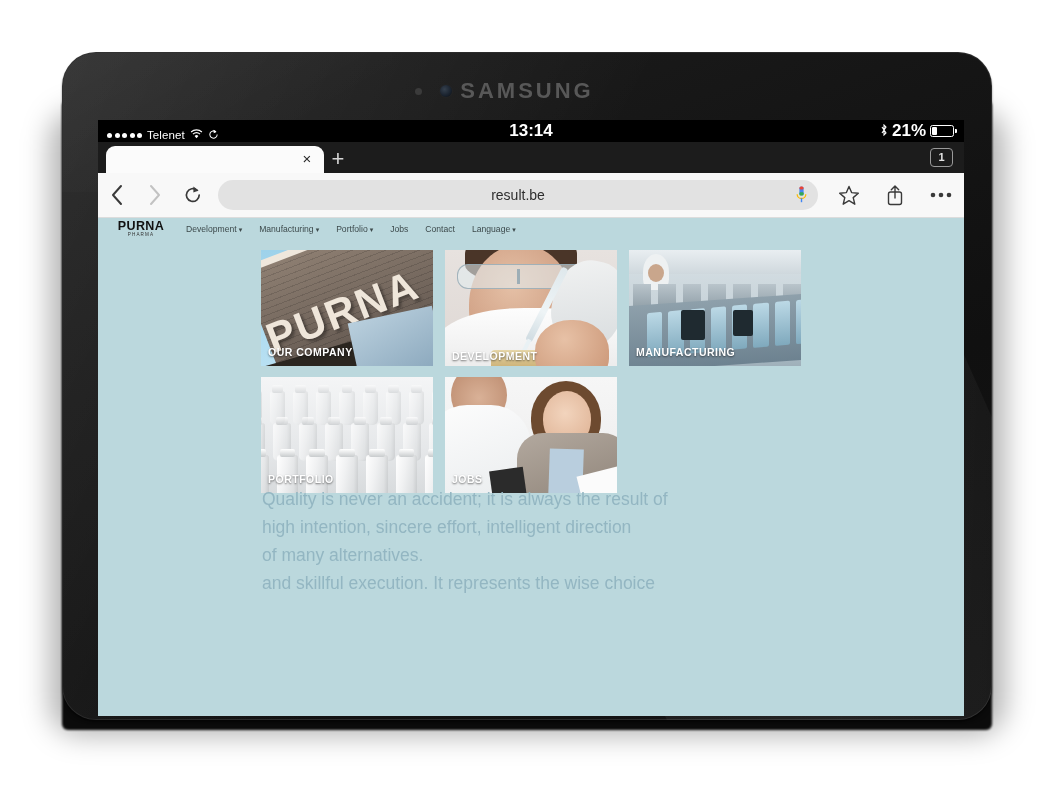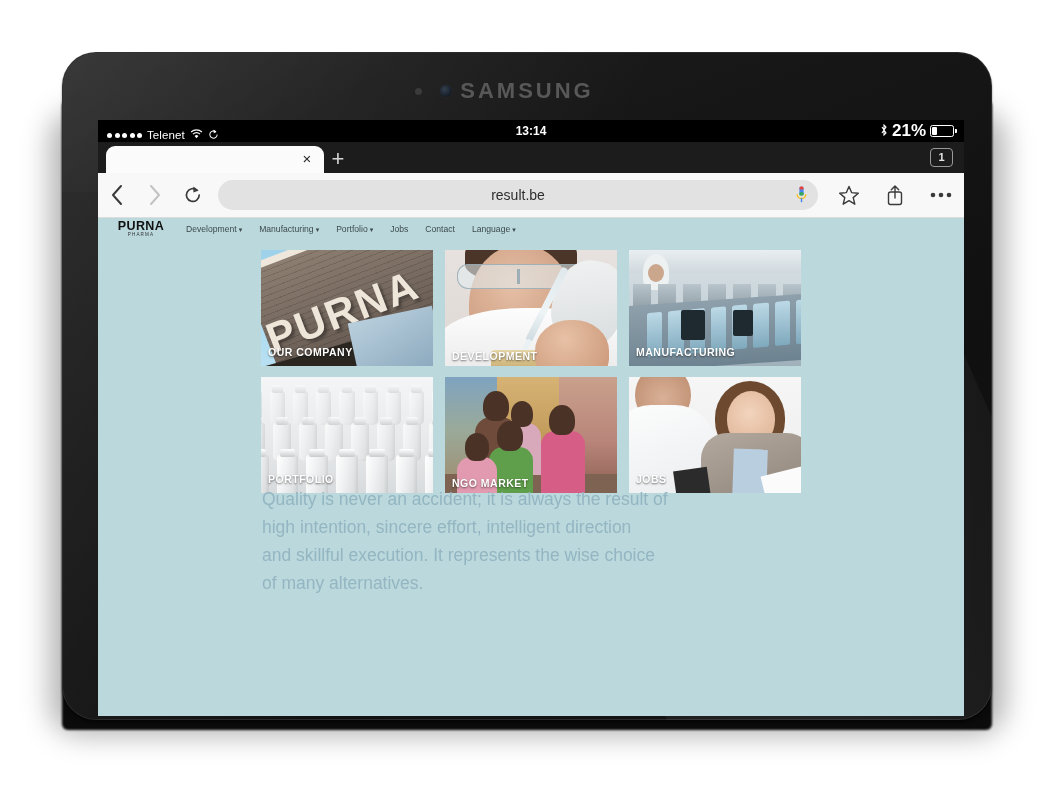--- a/index.html
+++ b/index.html
@@ -144,21 +144,21 @@
     background: #fff;
   }
   .carrier { font-size: 11.5px; letter-spacing: 0.1px; }
   .sb-center {
     position: absolute;
     left: 0; right: 0; top: 0;
     height: 22px;
     display: flex;
     align-items: center;
     justify-content: center;
-    font-size: 12px;
+    font-size: 17px;
     font-weight: bold;
   }
   .sb-right {
     position: absolute;
     right: 10px; top: 0;
     height: 22px;
     display: flex;
     align-items: center;
     gap: 4px;
     font-size: 17px;
@@ -923,39 +923,20 @@
                     <i></i>
                     <i></i>
                     <i></i>
                     <i></i>
                     <i></i>
                   </div>
               </div>
               <div class="tile-label">PORTFOLIO</div>
             </div>
 
-            <div class="tile">
-              <div class="art art-ngo">
-                <div class="wall-l"></div>
-                <div class="door"></div>
-                <div class="wall-r"></div>
-                <div class="ground"></div>
-                <div class="k5b"></div>
-                  <div class="kid k5"></div>
-                <div class="k1b"></div>
-                  <div class="kid k1"></div>
-                <div class="k2b"></div>
-                  <div class="kid k2"></div>
-                <div class="k3b"></div>
-                  <div class="kid k3"></div>
-                <div class="k4b"></div>
-                  <div class="kid k4"></div>
-              </div>
-              <div class="tile-label low">NGO MARKET</div>
-            </div>
 
             <div class="tile">
               <div class="art art-jobs">
                 <div class="interviewer-head"></div>
                 <div class="interviewer-body"></div>
                 <div class="w-hair"></div>
                 <div class="w-face"></div>
                 <div class="w-suit"></div>
                 <div class="w-shirt"></div>
                 <div class="paper"></div>
@@ -963,20 +944,20 @@
               </div>
               <div class="tile-label">JOBS</div>
             </div>
 
           </div>
         </div>
 
         <div class="quote">
           <div>Quality is never an accident; it is always the result of</div>
           <div>high intention, sincere effort, intelligent direction</div>
+          <div>of many alternatives.</div>
           <div>and skillful execution. It represents the wise choice</div>
-          <div>of many alternatives.</div>
         </div>
 
       </div>
     </div>
   </div>
 </div>
 
 </body></html>

